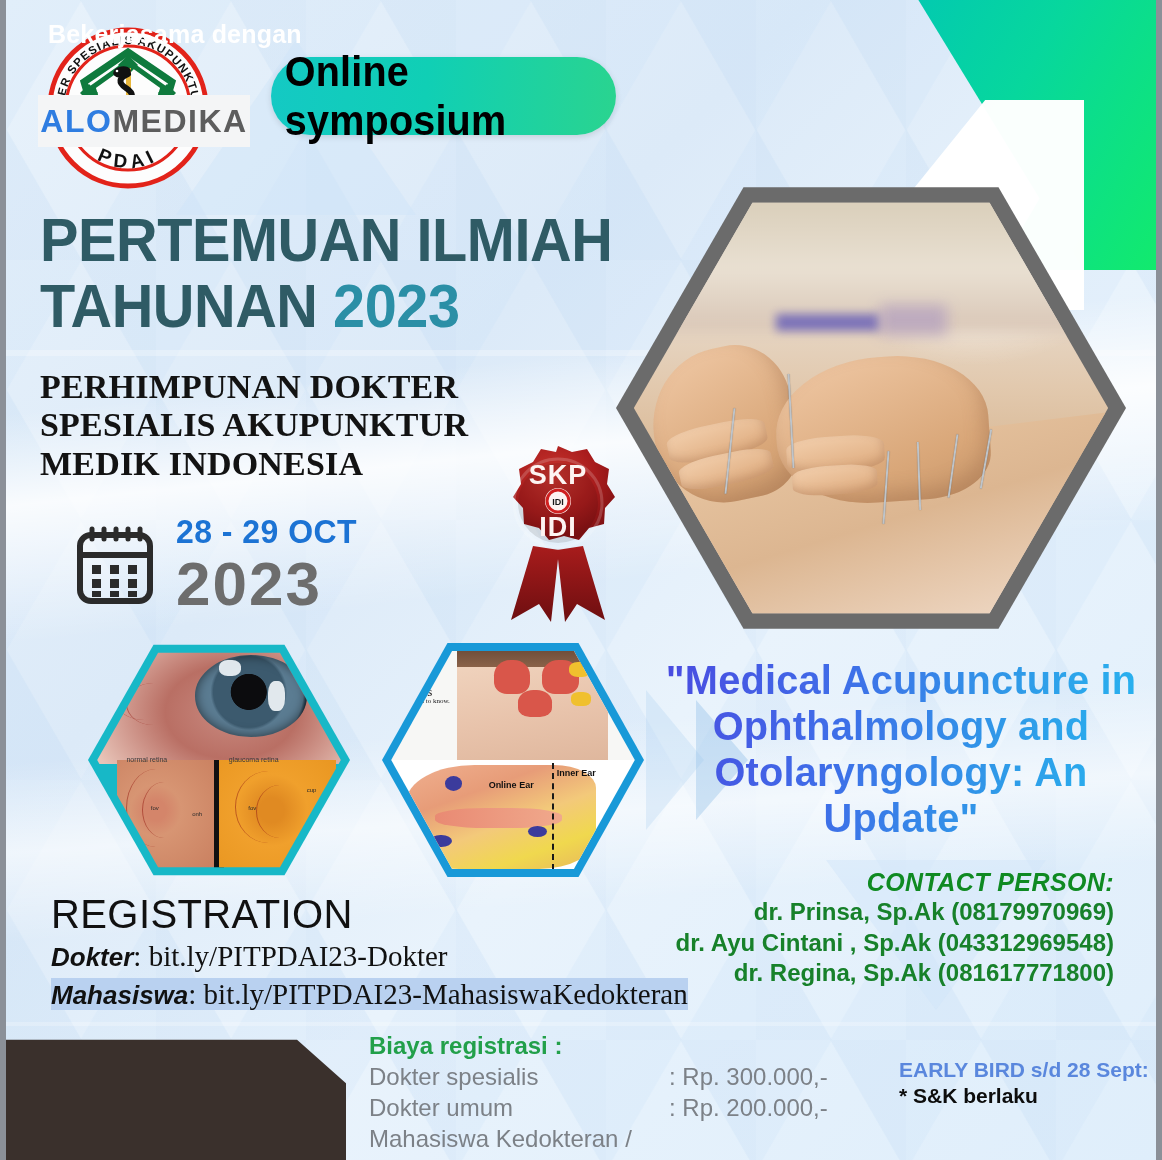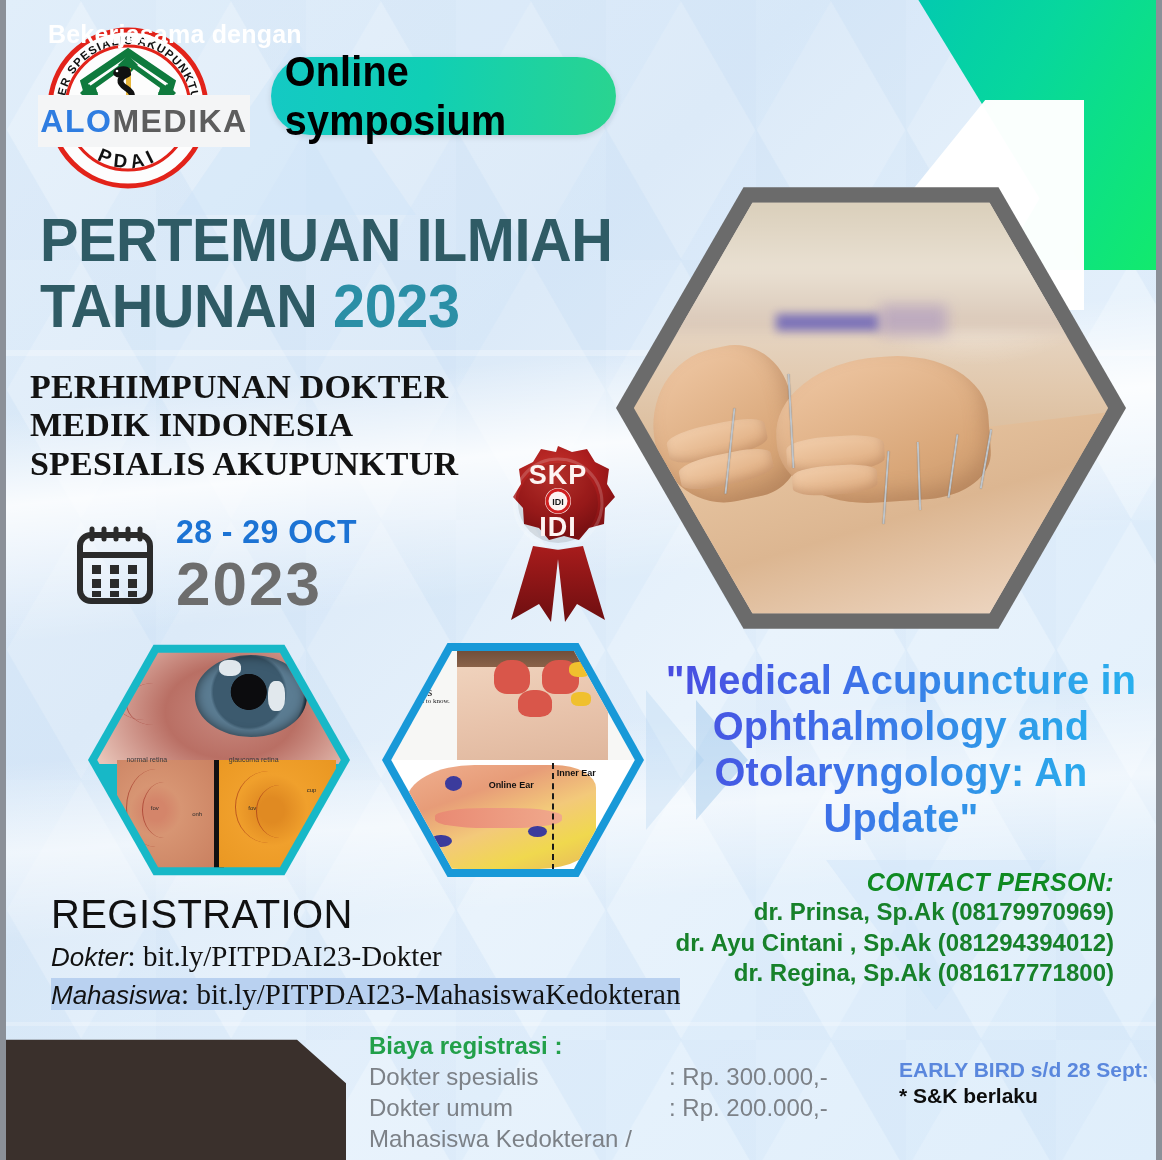--- a/index.html
+++ b/index.html
@@ -111,21 +111,21 @@
     letter-spacing: -0.5px;
     color: #2f5b65;
     transform: scaleX(.93);
     transform-origin: left center;
     white-space: nowrap;
   }
   .h1line .yr { color: #2b8fa6; }
   .h1line.second { margin-top: 6px; }
 
   .subhead {
-    position:absolute; left:24px; top:368px; width:560px;
+    position:absolute; left:34px; top:368px; width:560px;
     font-family: "Liberation Serif", serif;
     font-weight: 700;
     font-size: 34px;
     line-height: 1.13;
     color: #131313;
     letter-spacing: .2px;
   }
 
   
   .calicon { position:absolute; left:70px; top:525px; width:78px; height:82px; }
@@ -268,21 +268,21 @@
   .reg-title{
     font-family:"Liberation Sans",sans-serif; font-weight:400;
     font-size:40px; color:#111; letter-spacing:.4px;
   }
   .reg-row{
     font-family:"Liberation Serif",serif; font-size:29px; color:#111;
     line-height:1.32; white-space:nowrap;
   }
   .reg-row b{
     font-family:"Liberation Sans Narrow","Liberation Sans",sans-serif;
-    font-style:italic; font-weight:400; font-size:26px;
+    font-style:italic; font-weight:700; font-size:26px;
   }
   .reg-row.hl{ }
   .reg-row.hl .hlbg{ background:#b9d1f0; }
 
   
   .prices{position:absolute; left:363px; top:1032px; width:480px;}
   .pr-title{
     font-family:"Liberation Sans Narrow","Liberation Sans",sans-serif;
     font-weight:700; font-size:24px; color:#22a04a; margin-bottom:1px;
   }
@@ -382,22 +382,22 @@
     <span>Online symposium</span>
   </div>
 
   <div class="headline">
     <div class="h1line">PERTEMUAN ILMIAH</div>
     <div class="h1line second"><span>TAHUNAN </span><span class="yr">2023</span></div>
   </div>
 
   <div class="subhead">
     <div>PERHIMPUNAN DOKTER</div>
+    <div>SPESIALIS AKUPUNKTUR</div>
     <div>MEDIK INDONESIA</div>
-    <div>SPESIALIS AKUPUNKTUR</div>
   </div>
 
   <div class="calicon">
     <svg viewBox="0 0 78 82" width="78" height="82" aria-hidden="true">
       <rect x="4" y="10" width="70" height="66" rx="11" fill="none" stroke="#2b2b2b" stroke-width="6"></rect>
       <path d="M4 30 H74" stroke="#2b2b2b" stroke-width="6"></path>
       <g stroke="#2b2b2b" stroke-width="5" stroke-linecap="round">
         <path d="M16 4 V14"></path>
           <path d="M28 4 V14"></path>
           <path d="M40 4 V14"></path>
@@ -537,21 +537,21 @@
 
   <div class="quote">
     <div>"Medical Acupuncture in</div>
     <div>Ophthalmology and</div>
     <div>Otolaryngology: An Update"</div>
   </div>
 
   <div class="contact">
     <div class="cp-head">CONTACT PERSON:</div>
     <div class="cp-line">dr. Prinsa, Sp.Ak (08179970969)</div>
-    <div class="cp-line">dr. Ayu Cintani , Sp.Ak (081294394012)</div>
+    <div class="cp-line">dr. Ayu Cintani , Sp.Ak (043312969548)</div>
     <div class="cp-line">dr. Regina, Sp.Ak (081617771800)</div>
   </div>
 
   <div class="regblock">
     <div class="reg-title">REGISTRATION</div>
     <div class="reg-row"><b>Dokter</b><span>: </span><span>bit.ly/PITPDAI23-Dokter</span></div>
     <div class="reg-row hl"><span class="hlbg"><b>Mahasiswa</b><span>: </span><span>bit.ly/PITPDAI23-MahasiswaKedokteran</span></span></div>
   </div>
 
   <div class="prices">

